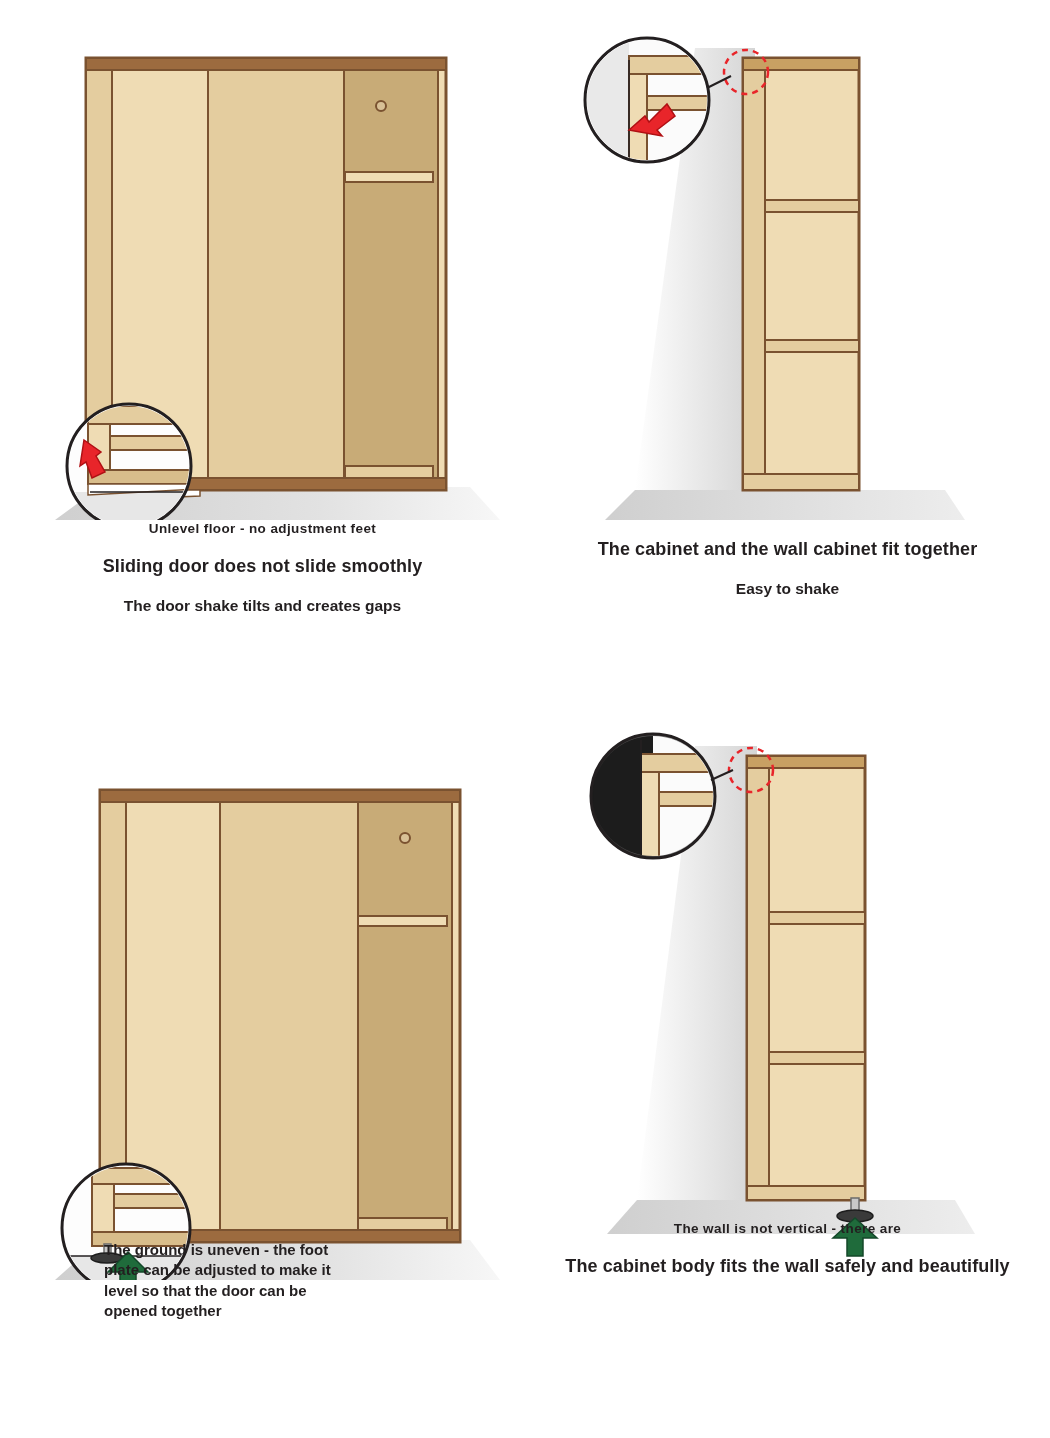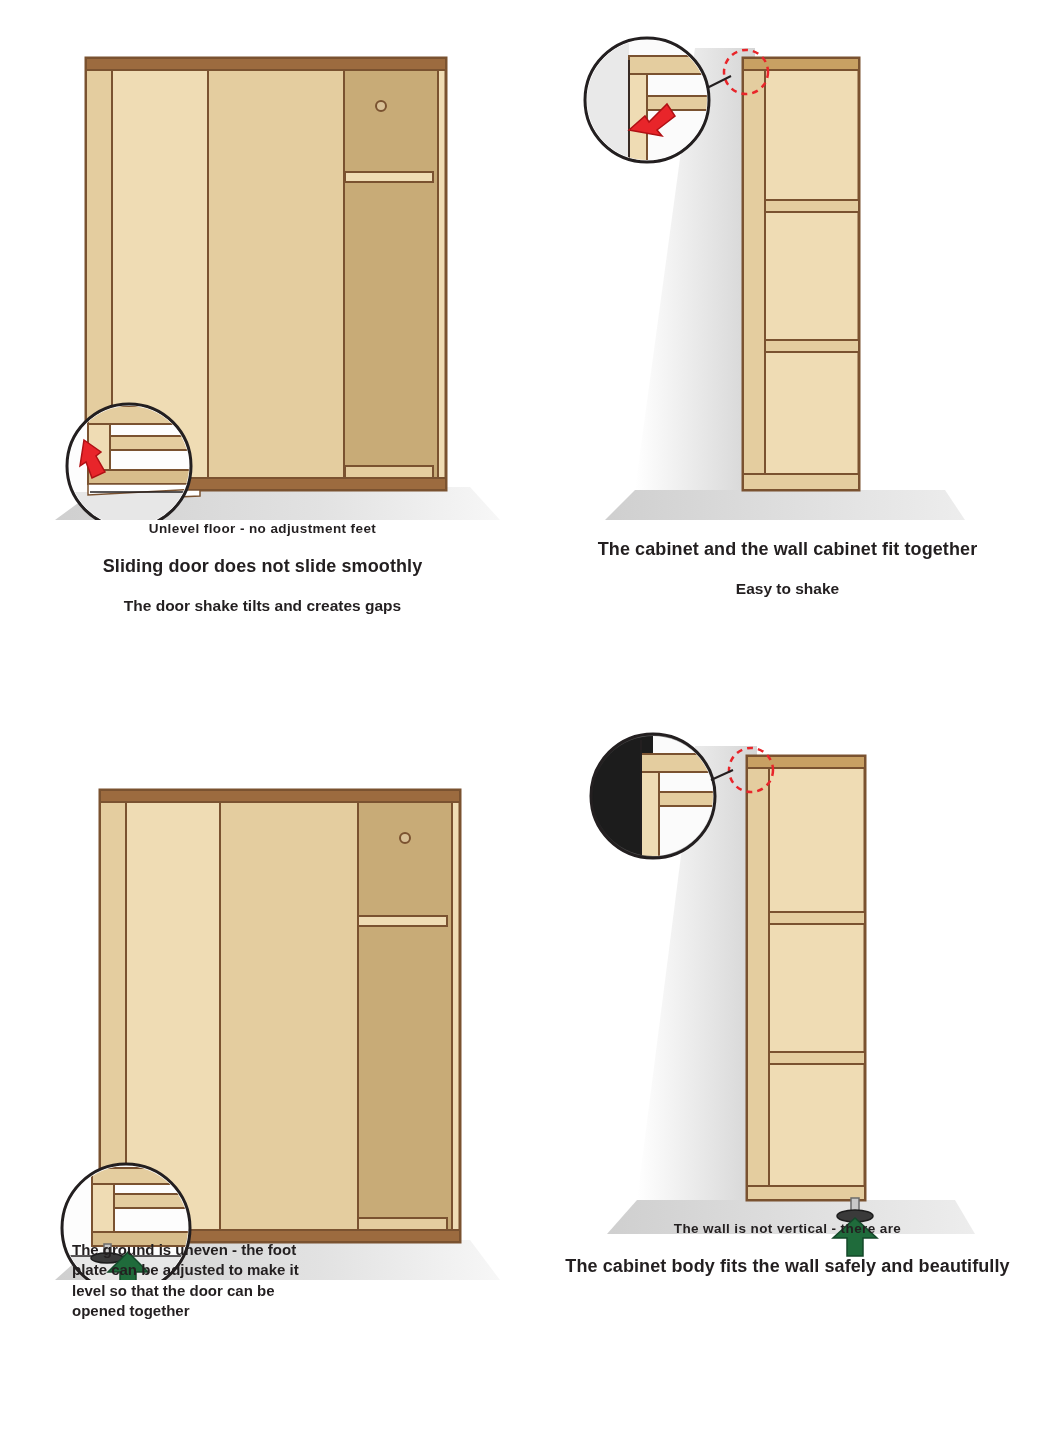--- a/index.html
+++ b/index.html
@@ -53,21 +53,21 @@
   }
   .cap-mid {
     font-size: 15.5px;
     font-weight: bold;
   }
   .gap-16 { margin-top: 18px; }
 
   .cap-left-block {
     text-align: left;
     width: 300px;
-    margin-left: 72px;
+    margin-left: 104px;
     font-size: 15px;
     font-weight: bold;
     line-height: 1.35;
   }
 </style>
 </head>
 <body>
 
 <div class="panel" id="panel-tl">
   <div class="art">

